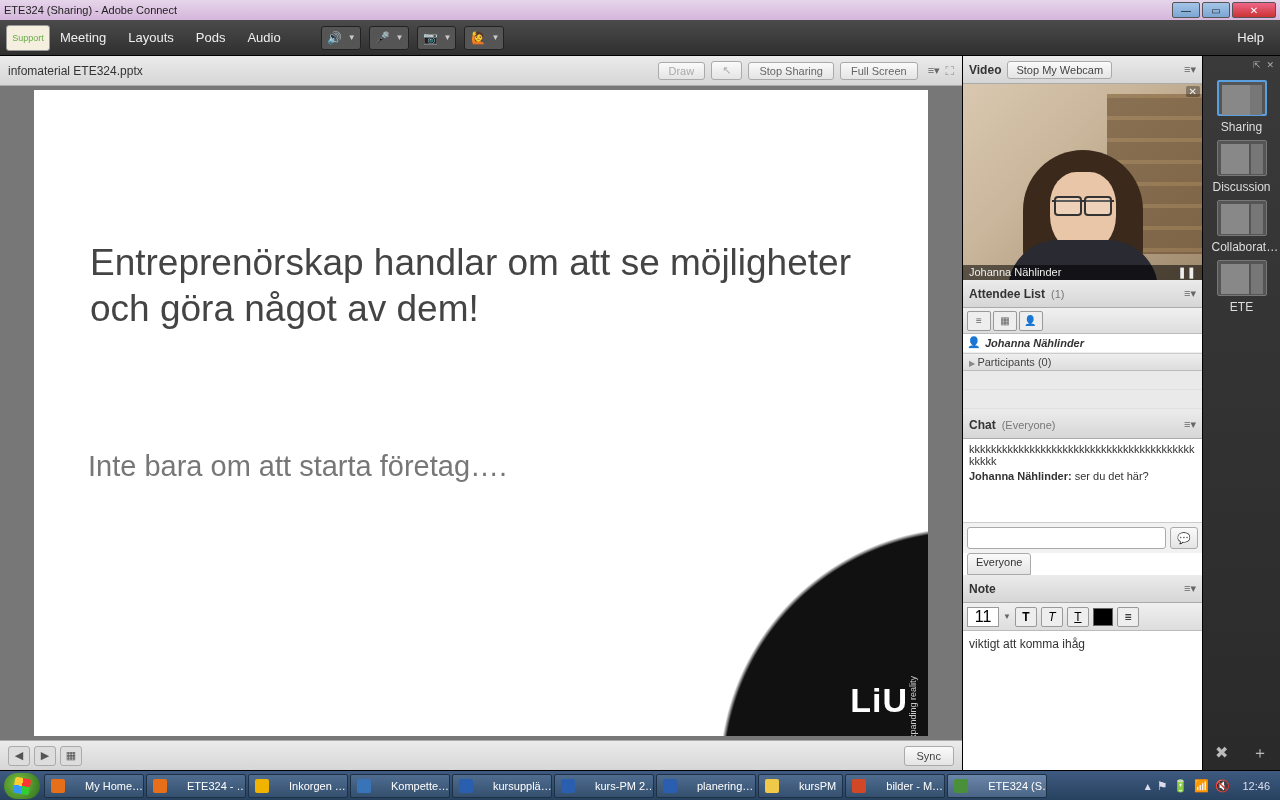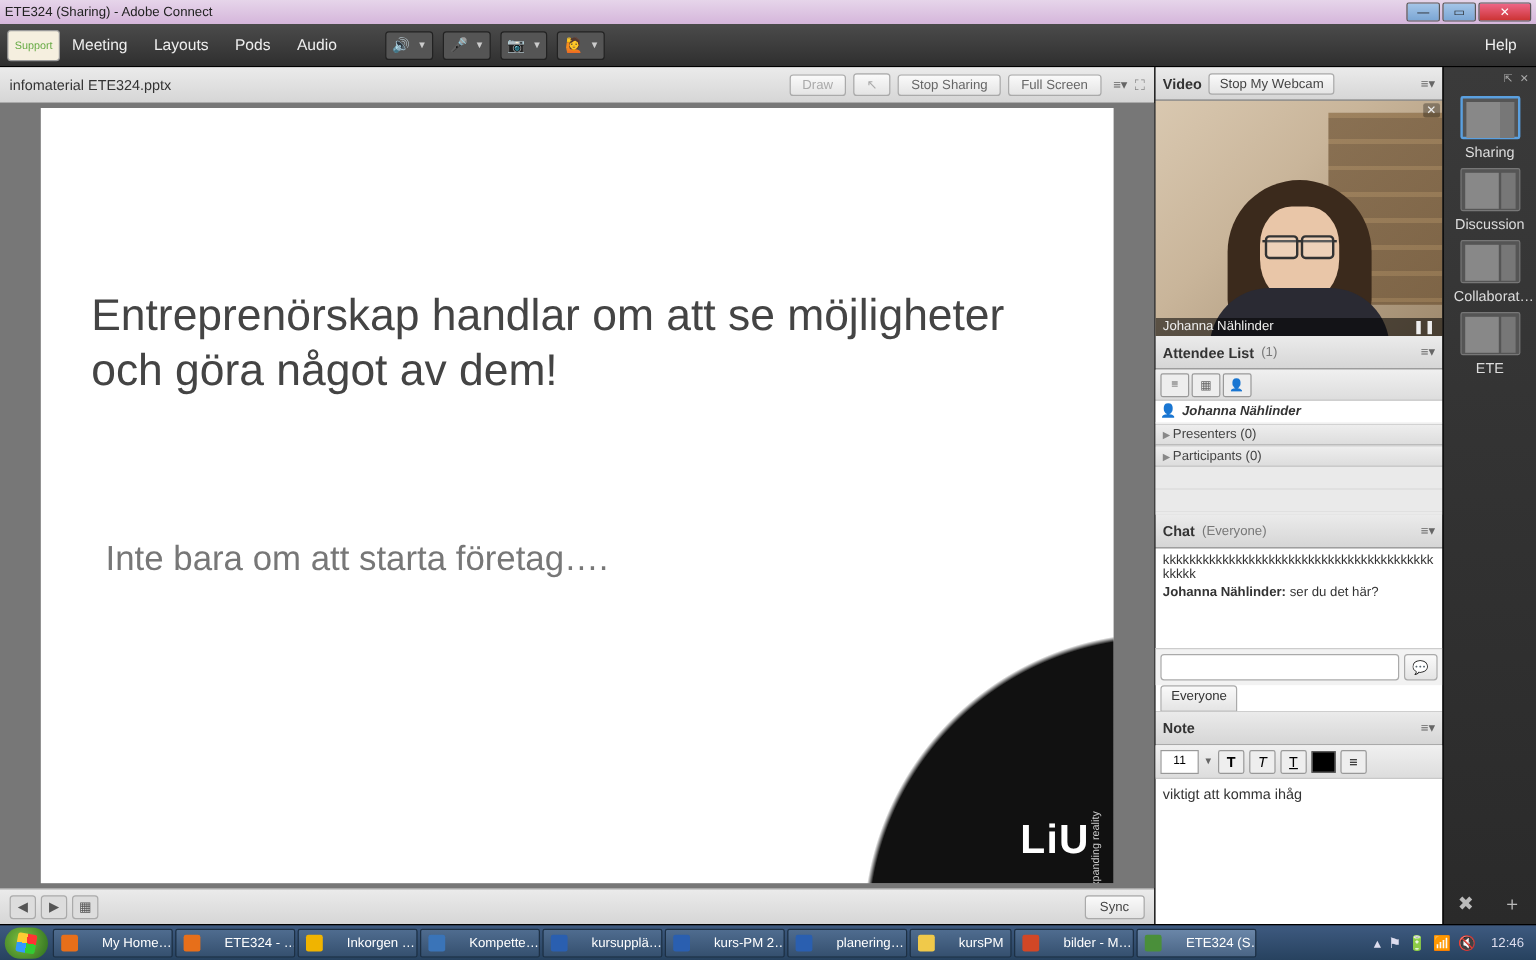--- a/index.html
+++ b/index.html
@@ -35,21 +35,21 @@
 .share-pod { flex: 1; display: flex; flex-direction: column; background: #777; }
 .pod-header { height: 30px; background: linear-gradient(#ebebeb,#d6d6d6); border-bottom: 1px solid #aaa; display: flex; align-items: center; padding: 0 8px; font-size: 12px; color: #333; }
 .pod-header .pod-title { flex: 1; }
 .pod-header .btn { background: linear-gradient(#fafafa,#e4e4e4); border: 1px solid #aaa; border-radius: 3px; padding: 2px 10px; font-size: 11px; color: #666; margin-left: 6px; cursor: pointer; }
 .pod-header .btn.dim { color: #aaa; }
 .pod-header .menu-dots { margin-left: 10px; color: #666; cursor: pointer; font-size: 11px; }
 .pod-header .fs-ico { margin-left: 6px; color: #888; cursor: pointer; }
 
 .slide-area { flex: 1; background: #777; display: flex; align-items: flex-start; justify-content: center; padding: 4px 34px 4px 34px; position: relative; }
 .slide { width: 100%; height: 100%; background: #fff; position: relative; overflow: hidden; }
-.slide-h { font-size: 37px; color: #444; position: absolute; left: 42px; top: 150px; right: 60px; line-height: 1.25; font-weight: 400; }
+.slide-h { font-size: 37px; color: #444; position: absolute; left: 56px; top: 150px; right: 60px; line-height: 1.25; font-weight: 400; }
 .slide-p { font-size: 29px; color: #777; position: absolute; left: 54px; top: 360px; }
 .liu-corner { position: absolute; right: -40px; bottom: -40px; width: 360px; height: 260px; background: radial-gradient(circle at 100% 100%, #111 0%, #111 55%, transparent 56%); }
 .liu-text { position: absolute; right: 20px; bottom: 16px; color: #fff; font-size: 34px; font-weight: 600; letter-spacing: 1px; }
 .liu-sub { position: absolute; right: 10px; bottom: 60px; color: #ccc; font-size: 9px; transform: rotate(-90deg); transform-origin: right bottom; }
 
 .share-footer { height: 30px; background: linear-gradient(#ebebeb,#d6d6d6); border-top: 1px solid #aaa; display: flex; align-items: center; padding: 0 8px; }
 .nav-arrow { width: 22px; height: 20px; background: #ddd; border: 1px solid #aaa; border-radius: 3px; display: flex; align-items: center; justify-content: center; color: #555; font-size: 11px; margin-right: 4px; cursor: pointer; }
 .share-footer .spacer { flex: 1; }
 .sync-btn { background: linear-gradient(#fafafa,#e4e4e4); border: 1px solid #aaa; border-radius: 3px; padding: 3px 12px; font-size: 11px; color: #444; cursor: pointer; }
 
@@ -90,21 +90,21 @@
 .chat-log { flex: 1; padding: 4px 6px; overflow: hidden; color: #333; }
 .chat-log .line { margin-bottom: 3px; word-break: break-all; }
 .chat-log .who { font-weight: 600; }
 .chat-input-row { display: flex; padding: 4px; gap: 4px; border-top: 1px solid #ccc; background: #f2f2f2; }
 .chat-input { flex: 1; height: 22px; border: 1px solid #aaa; border-radius: 3px; background: #fff; padding: 0 4px; }
 .chat-send { width: 28px; height: 22px; border: 1px solid #aaa; border-radius: 3px; background: linear-gradient(#fafafa,#e4e4e4); display: flex; align-items: center; justify-content: center; cursor: pointer; }
 .chat-tab { height: 22px; background: linear-gradient(#fafafa,#e4e4e4); border: 1px solid #aaa; border-radius: 3px 3px 0 0; font-size: 11px; padding: 2px 8px; width: fit-content; margin: 0 4px; color: #333; }
 
 .note-body { background: #fff; flex: 1; display: flex; flex-direction: column; min-height: 0; }
 .note-tools { height: 28px; background: linear-gradient(#f0f0f0,#ddd); border-bottom: 1px solid #bbb; display: flex; align-items: center; padding: 0 4px; gap: 4px; }
-.note-size { width: 32px; height: 20px; border: 1px solid #999; background: #fff; font-size: 10px; text-align: center; }
+.note-size { width: 32px; height: 20px; border: 1px solid #999; background: #fff; font-size: 16px; text-align: center; }
 .note-tbtn { width: 22px; height: 20px; border: 1px solid #999; background: #eee; border-radius: 2px; display: flex; align-items: center; justify-content: center; font-size: 12px; cursor: pointer; }
 .note-color { width: 20px; height: 18px; background: #000; border: 1px solid #666; cursor: pointer; }
 .note-text { flex: 1; padding: 6px; font-size: 12px; color: #333; }
 
 
 .layouts-col { width: 78px; background: linear-gradient(#3a3a3a,#2a2a2a); border-left: 1px solid #000; display: flex; flex-direction: column; align-items: center; padding: 4px 0; position: relative; }
 .layouts-top { width: 100%; height: 14px; display: flex; justify-content: flex-end; gap: 6px; padding: 0 6px; color: #aaa; font-size: 9px; }
 .layouts-top span { cursor: pointer; }
 .layout-item { width: 60px; margin: 6px 0; cursor: pointer; text-align: center; }
 .layout-thumb { width: 50px; height: 36px; margin: 0 auto 4px; background: #555; border: 1px solid #777; border-radius: 2px; position: relative; }
@@ -229,21 +229,20 @@
       <span class="spacer"></span>
       <span class="opts">≡▾</span>
     </div>
     <div class="attendee-body">
       <div class="att-tools">
         <div class="att-tool">≡</div>
         <div class="att-tool">▦</div>
         <div class="att-tool">👤</div>
       </div>
       <div class="att-item">Johanna Nählinder</div>
-      <div class="att-group closed">Presenters (0)</div>
       <div class="att-group closed">Participants (0)</div>
       <div class="att-filler"></div>
     </div>
 
     <div class="mini-pod-header">
       <span class="label">Chat</span>
       <span class="sub">(Everyone)</span>
       <span class="spacer"></span>
       <span class="opts">≡▾</span>
     </div>

